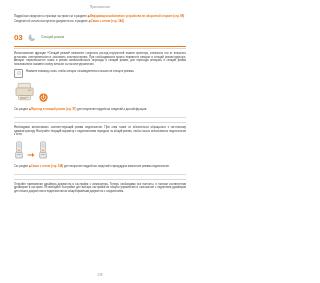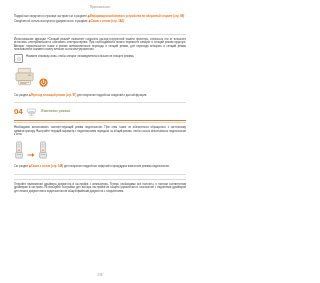--- a/index.html
+++ b/index.html
@@ -158,20 +158,29 @@
   <div class="doc-header">Приложение</div>
 
   <div class="block-gap-md"></div>
 
   <p class="para"><span>Подробные сведения о странице настроек см. в разделе </span><span class="xref-mark">◆</span><span class="xref">Информация мобильного устройства на оборотной стороне (стр. 89)</span></p>
 
   <p class="para"><span>Сведения об остальных пунктах документа см. в разделе </span><span class="xref-mark">◆</span><span class="xref">Связь с сетью (стр. 144)</span></p>
 
   <div class="block-gap-lg"></div>
 
+  <div class="step">
+    <span class="step-num">03</span>
+    <span class="step-icon">
+      <svg width="10" height="10" viewBox="0 0 24 24" aria-hidden="true">
+        <path d="M17 14.5A8 8 0 0 1 9.2 4a7.6 7.6 0 1 0 9.4 11.2 8.4 8.4 0 0 1-1.6-.7z" fill="#c9c9c9" stroke="#8e8e8e" stroke-width="1"></path>
+      </svg>
+    </span>
+    <span class="step-label">Спящий режим</span>
+  </div>
   <div class="step-rule-soft"></div>
 
   <div class="block-gap-sm"></div>
 
   <p class="para">Использование функции «Спящий режим» позволяет сократить расход внутренней памяти принтера, отключать его от внешнего источника электропитания и экономить электроэнергию. При необходимости можно перевести аппарат в спящий режим вручную. Аппарат переключается также в режим автоматического перехода в спящий режим, для перехода аппарата в спящий режим пользователю нажмите кнопку питания на панели управления.</p>
 
   <div class="note">
     <span class="note-badge">
       <svg width="4" height="4" viewBox="0 0 24 24" aria-hidden="true">
         <circle cx="12" cy="12" r="10" fill="none" stroke="#8e8e8e" stroke-width="2"></circle>
@@ -201,32 +210,20 @@
       </svg>
     </span>
   </div>
 
   <p class="figure-caption"><span>См. раздел </span><span class="xref-mark">◆</span><span class="xref">Переход в спящий режим (стр. 97)</span><span> для получения подробных сведений о данной функции.</span></p>
 
   <hr class="hr-light">
 
   <div class="block-gap-sm"></div>
 
-  <div class="step">
-    <span class="step-num">04</span>
-    <span class="step-icon">
-      <svg width="11" height="10" viewBox="0 0 26 24" aria-hidden="true">
-        <rect x="3" y="5" width="20" height="7" rx="1.2" fill="none" stroke="#9aa89a" stroke-width="1.3"></rect>
-        <rect x="6" y="12" width="14" height="4" rx="1" fill="none" stroke="#9aa89a" stroke-width="1.3"></rect>
-        <path d="M13 16v4" stroke="#9aa89a" stroke-width="1.3"></path>
-        <path d="M8 20h10" stroke="#9aa89a" stroke-width="1.3"></path>
-      </svg>
-    </span>
-    <span class="step-label">Изменение режима</span>
-  </div>
   <div class="step-rule-soft"></div>
 
   <div class="block-gap-sm"></div>
 
   <p class="para">Необходимо использовать соответствующий режим подключения. При этом также не обязательно обращаться к системному администратору. Настройте текущий параметр с подключением передачи на общий режим, чтобы начать использовать подключение к сети.</p>
 
   <div class="figure">
     <span>
       <svg width="10" height="18" viewBox="0 0 20 38" aria-hidden="true">
         <rect x="5" y="2" width="10" height="22" rx="2" fill="#f2f2f2" stroke="#8e8e8e" stroke-width="1.2"></rect>

